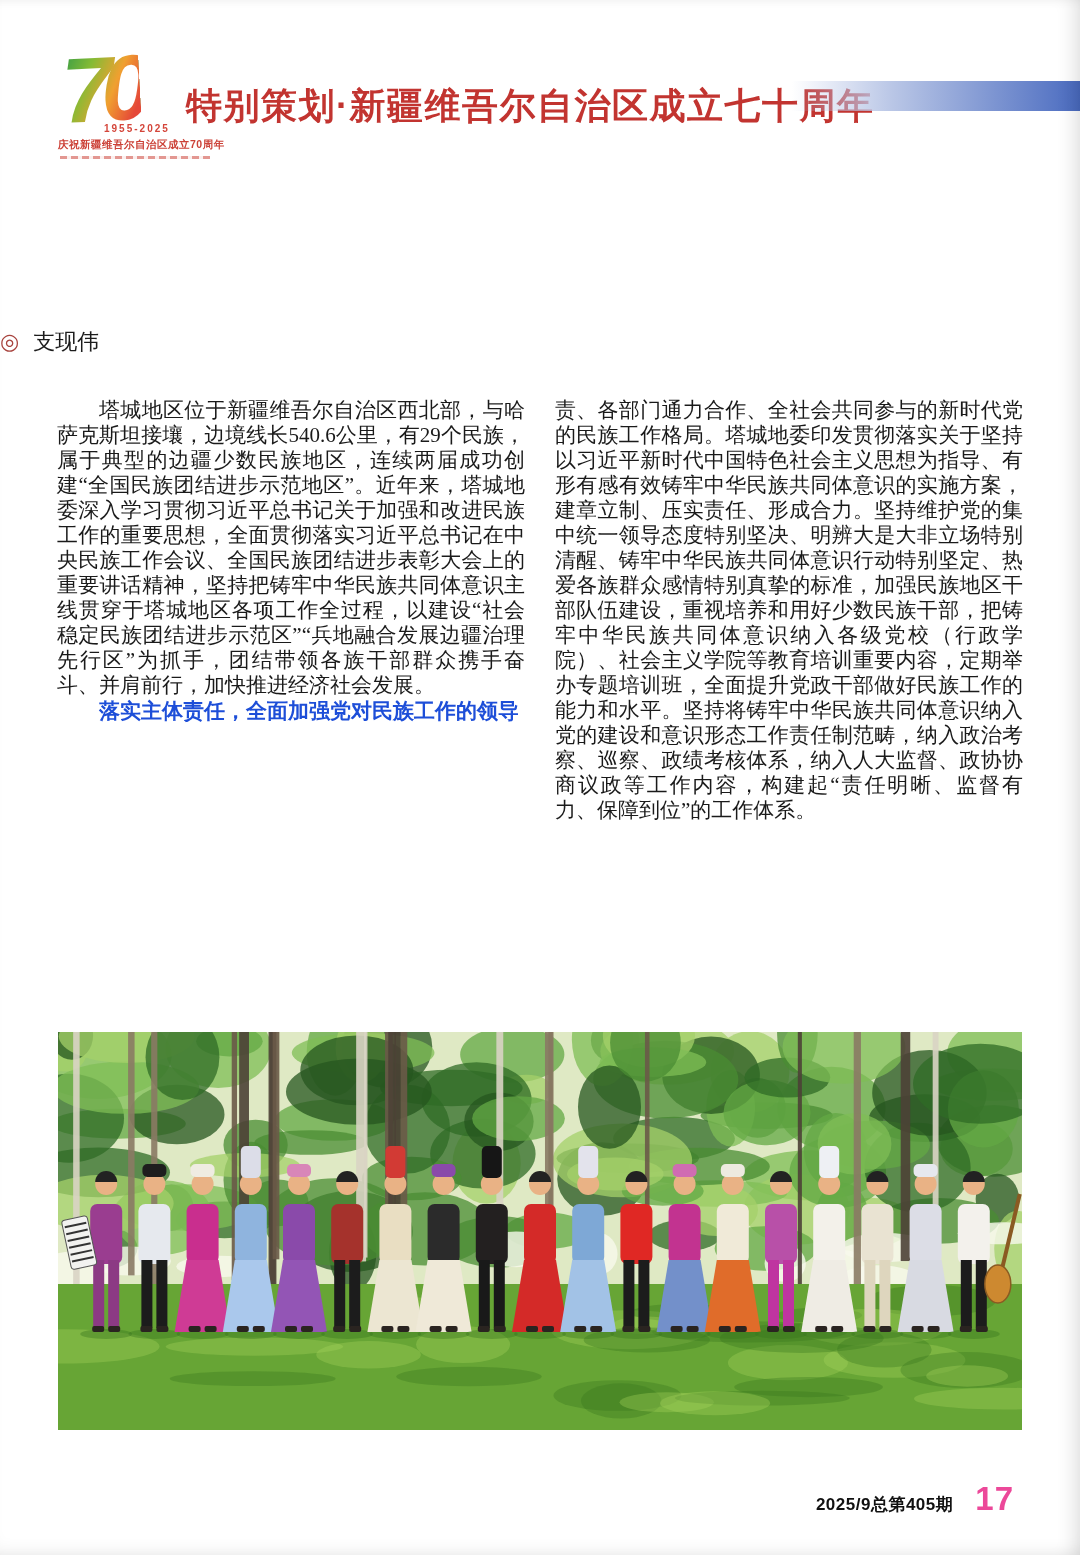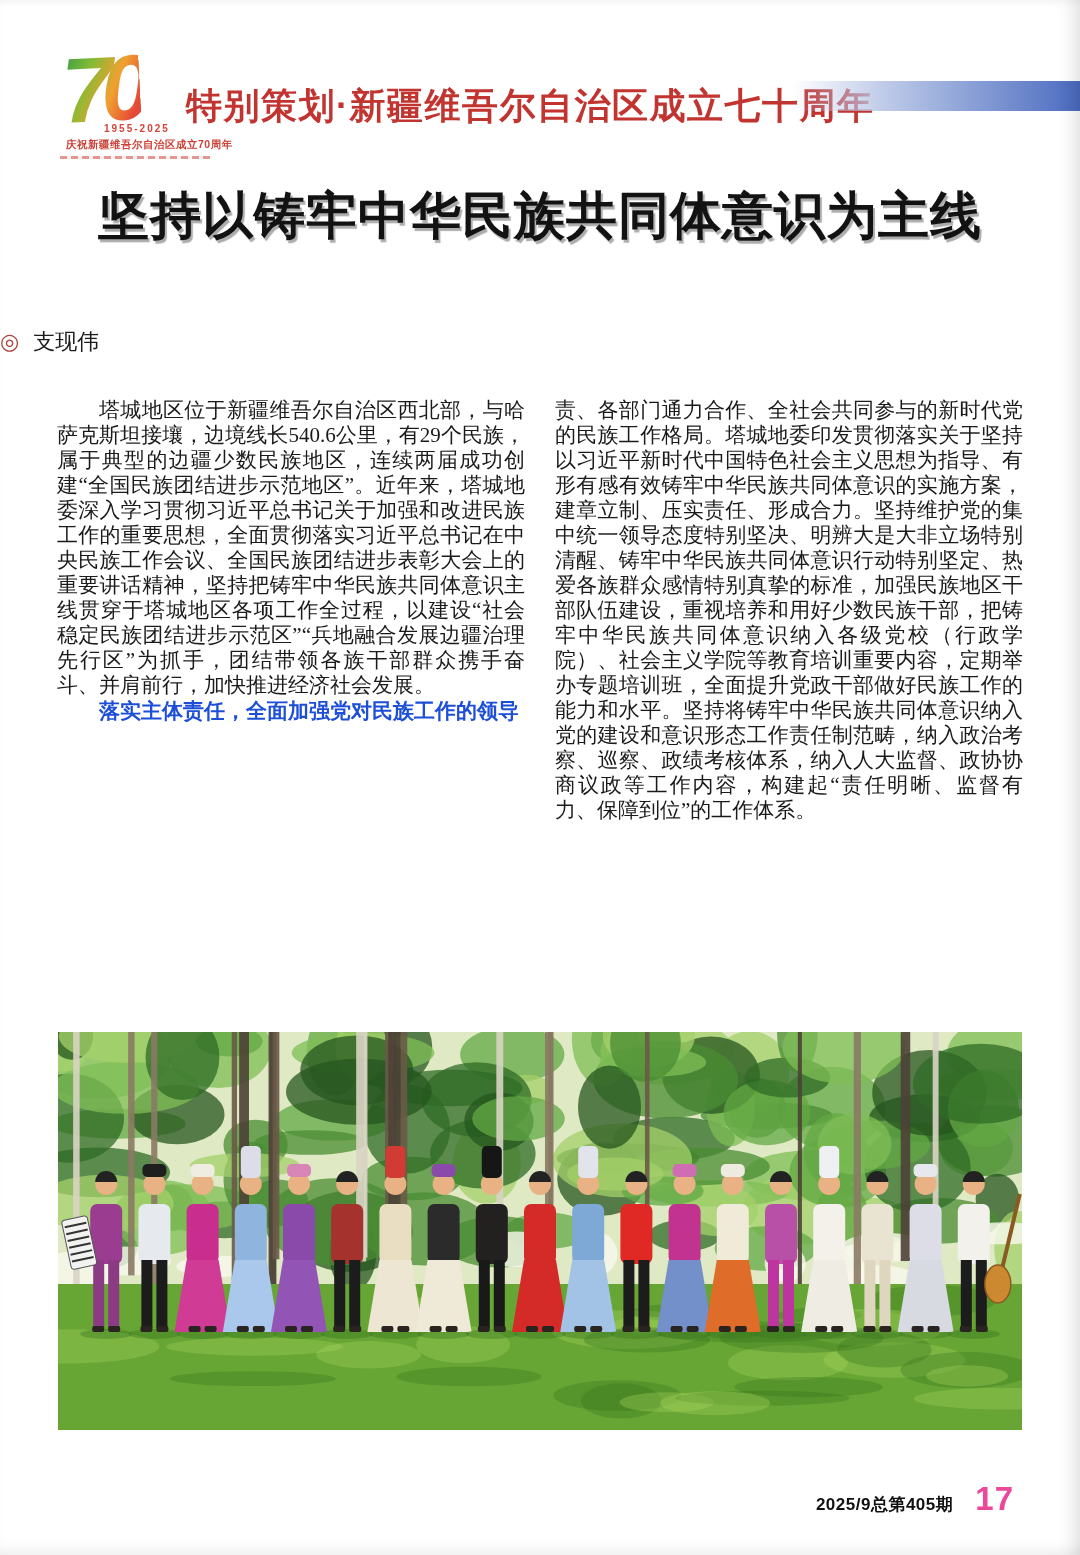--- a/index.html
+++ b/index.html
@@ -10,21 +10,21 @@
                    inset 0 -14px 18px -12px rgba(0,0,0,.08),
                    inset 0 10px 12px -10px rgba(0,0,0,.05);}
   
   .logo{position:absolute;left:58px;top:48px;width:185px;}
   .logo-70{font-size:92px;font-weight:900;font-style:italic;line-height:.9;
         letter-spacing:-0.13em;transform:rotate(-3deg);display:inline-block;
         background:linear-gradient(115deg,#2f9a48 5%,#86bb35 35%,#f0a030 62%,#e54838 88%);
         -webkit-background-clip:text;background-clip:text;color:transparent;
         -webkit-text-fill-color:transparent;padding-left:4px;}
   .logo-years{margin:-8px 0 0 46px;font-size:10px;font-weight:700;color:#d4453a;letter-spacing:2px;}
-  .logo-caption{margin:4px 0 0 8px;font-size:10.5px;font-weight:700;color:#cc4238;letter-spacing:.5px;white-space:nowrap;}
+  .logo-caption{margin:4px 0 0 0;font-size:10.5px;font-weight:700;color:#cc4238;letter-spacing:.5px;white-space:nowrap;}
   .logo-script{margin:4px 0 0 2px;width:150px;height:3px;opacity:.55;
         background:repeating-linear-gradient(to right,#cc4238 0 7px,rgba(204,66,56,.15) 7px 11px);}
   .strip-text{position:absolute;left:186px;top:82px;font-size:36px;font-weight:800;
         color:#c23430;letter-spacing:1.5px;white-space:nowrap;}
   .strip-bar{position:absolute;left:792px;top:81px;width:288px;height:30px;
         background:linear-gradient(to right,rgba(255,255,255,0) 0%,#b9c6e6 35%,#4a6bc0 100%);}
   
   .title{position:absolute;left:0;top:184px;width:100%;text-align:center;
         font-size:51px;font-weight:900;line-height:63px;color:#121212;letter-spacing:1px;
         text-shadow:2px 2.5px 1px rgba(70,70,70,.45);}
@@ -53,21 +53,20 @@
   <div class="logo">
     <span class="logo-70">70</span>
     <div class="logo-years">1955-2025</div>
     <div class="logo-caption">庆祝新疆维吾尔自治区成立70周年</div>
     <div class="logo-script"></div>
   </div>
   <span class="strip-text">特别策划·新疆维吾尔自治区成立七十周年</span>
   <span class="strip-bar"></span>
 
   <div class="title">
-    <div>坚持以铸牢中华民族共同体意识为主线</div>
   </div>
   <div class="author">
     <span class="author-mark">◎</span><span>支现伟</span>
   </div>
 
   <div class="columns">
     <div class="col">
       <p class="para indent">塔城地区位于新疆维吾尔自治区西北部，与哈萨克斯坦接壤，边境线长540.6公里，有29个民族，属于典型的边疆少数民族地区，连续两届成功创建“全国民族团结进步示范地区”。近年来，塔城地委深入学习贯彻习近平总书记关于加强和改进民族工作的重要思想，全面贯彻落实习近平总书记在中央民族工作会议、全国民族团结进步表彰大会上的重要讲话精神，坚持把铸牢中华民族共同体意识主线贯穿于塔城地区各项工作全过程，以建设“社会稳定民族团结进步示范区”“兵地融合发展边疆治理先行区”为抓手，团结带领各族干部群众携手奋斗、并肩前行，加快推进经济社会发展。</p>
       <p class="para subhead indent">落实主体责任，全面加强党对民族工作的领导</p>
     </div>

